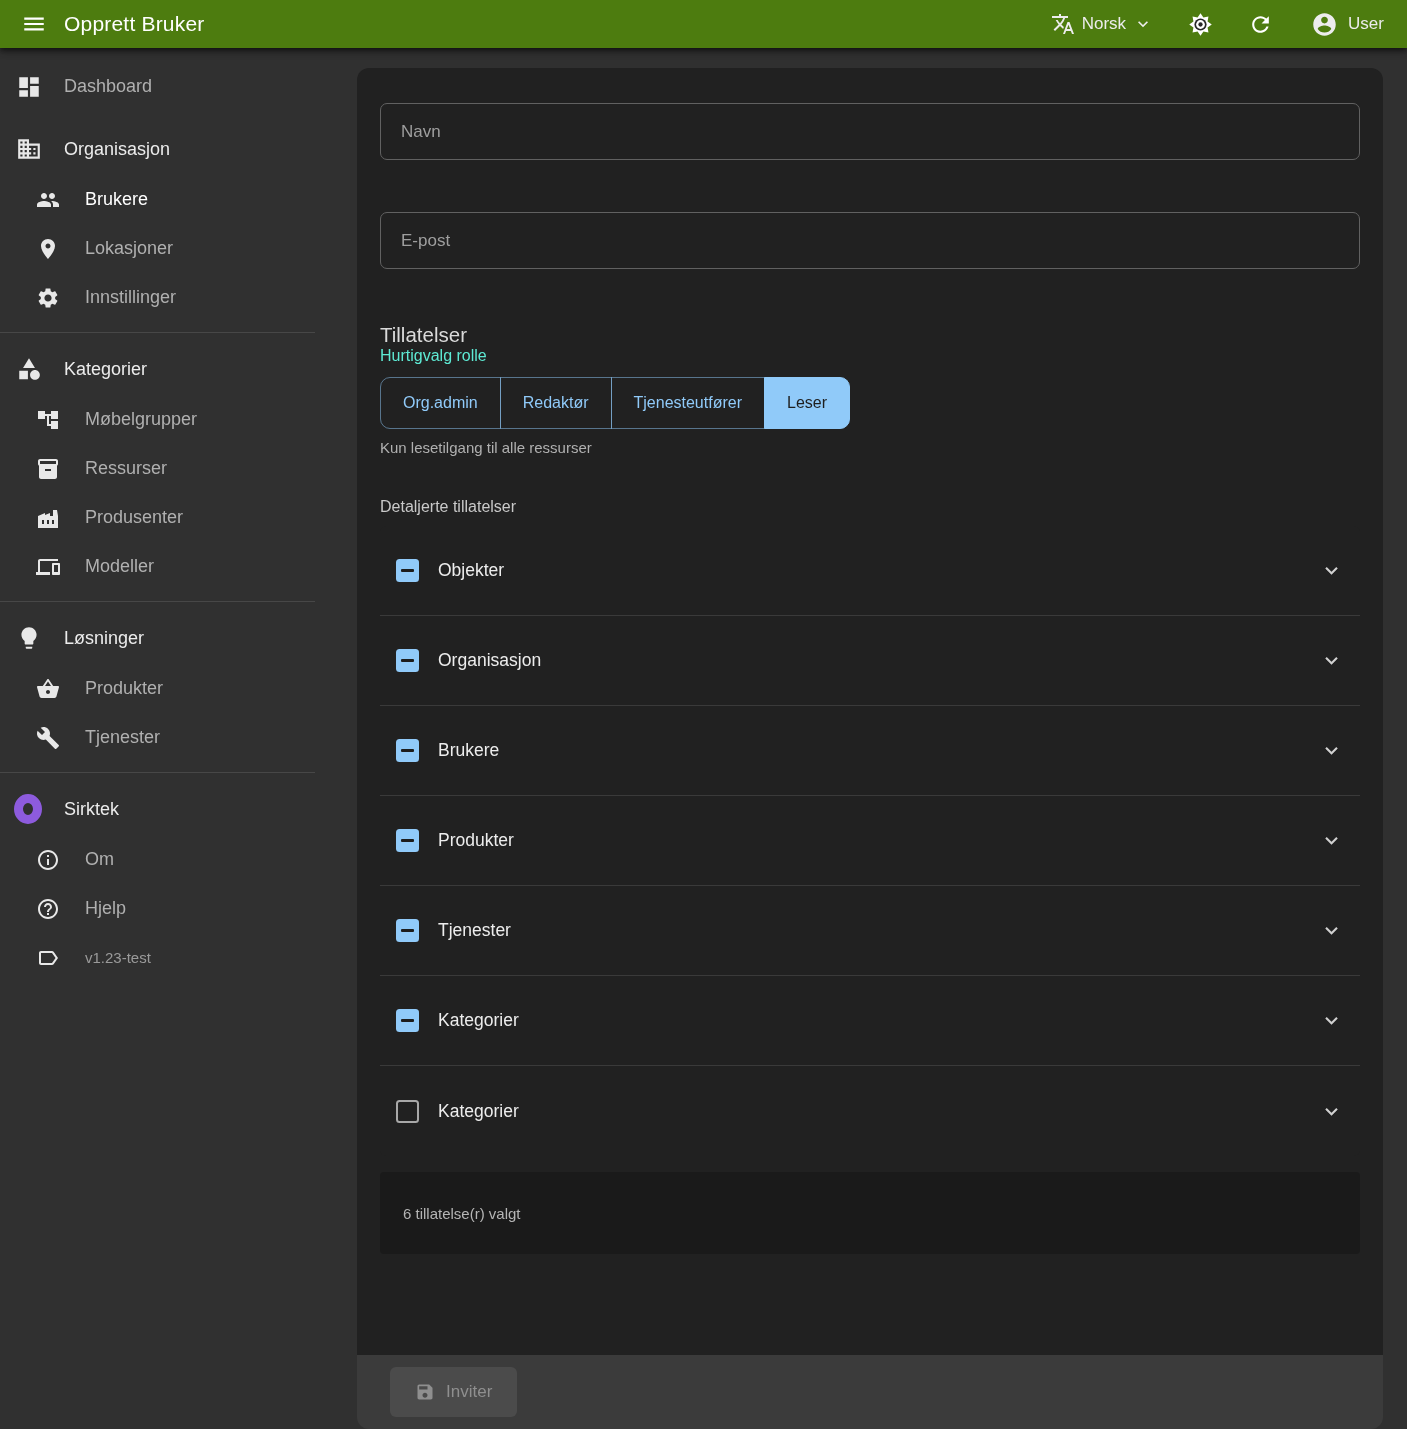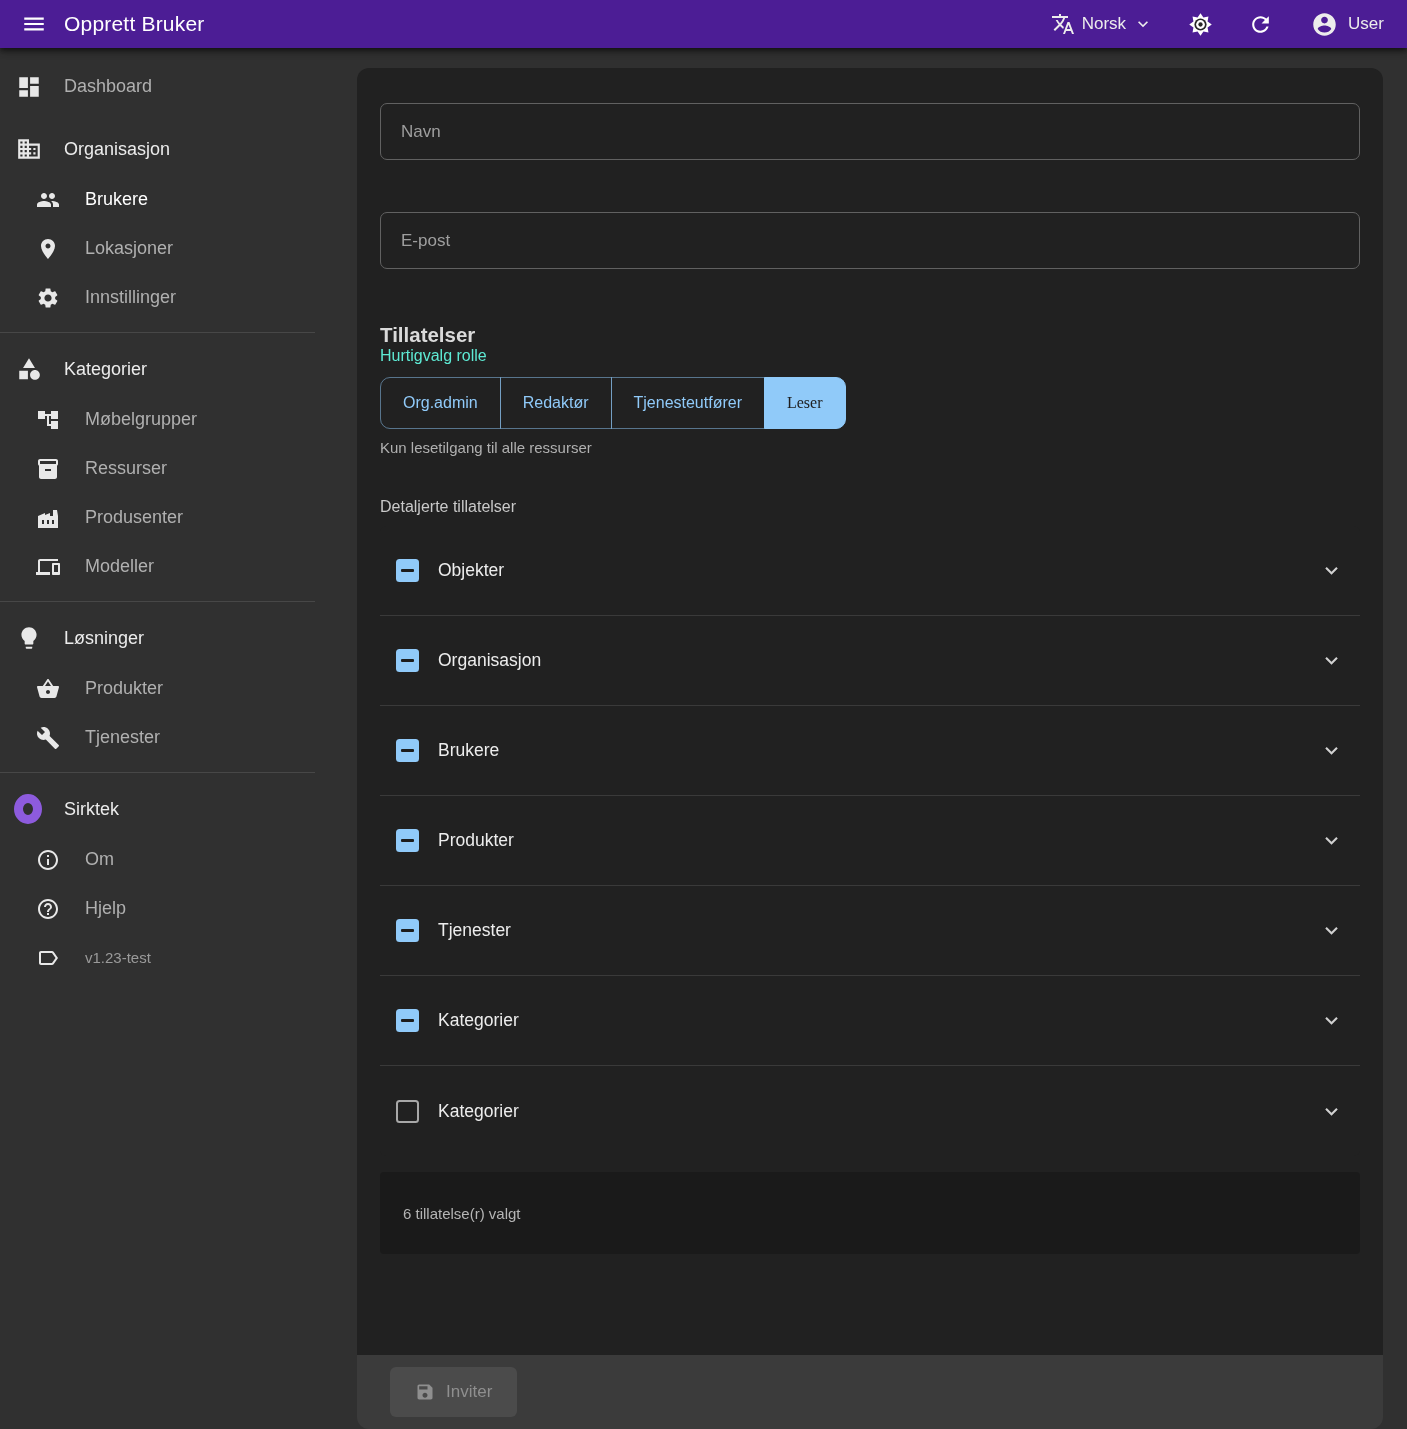--- a/index.html
+++ b/index.html
@@ -8,21 +8,21 @@
     background:#303030;
     font-family:"Liberation Sans", sans-serif;
     color:#e0e0e0;
     -webkit-font-smoothing:antialiased;
   }
   svg { display:block; fill:currentColor; }
 
   
   .appbar {
     position:relative; z-index:10;
-    height:48px; background:#4c1d95;
+    height:48px; background:#4d7c0f;
     display:flex; align-items:center;
     padding:0 23px 0 14px;
     box-shadow:0 2px 4px -1px rgba(0,0,0,.4), 0 4px 5px 0 rgba(0,0,0,.28), 0 1px 10px 0 rgba(0,0,0,.24);
   }
   .appbar .menu-btn { width:40px; height:40px; display:flex; align-items:center; justify-content:center; color:#fff; cursor:pointer; }
   .appbar h1 { font-size:21px; font-weight:500; color:#fff; margin-left:10px; letter-spacing:.2px; }
   .appbar-right { margin-left:auto; display:flex; align-items:center; color:#ececec; }
   .lang-btn { display:flex; align-items:center; gap:7px; cursor:pointer; font-size:17px; color:#ececec; }
   .icon-btn { display:flex; align-items:center; justify-content:center; cursor:pointer; color:#fff; } .spacer-34 { width:34px; } .spacer-38 { width:38px; }
   .user-btn { display:flex; align-items:center; gap:10px; cursor:pointer; font-size:17px; color:#ececec; }
@@ -58,33 +58,33 @@
     background:#212121; border-radius:12px 12px 0 0;
     padding:35px 23px 24px 23px; flex:1;
   }
   .text-field {
     height:57px; border:1px solid #616161; border-radius:7px;
     display:flex; align-items:center; padding:8px 20px;
     color:#9e9e9e; font-size:17px; cursor:text; background:transparent;
   }
   .text-field + .text-field { margin-top:52px; }
 
-  .section-title { margin-top:54px; font-size:20.5px; font-weight:700; color:#dadada; }
+  .section-title { margin-top:54px; font-size:20.5px; font-weight:400; color:#dadada; }
   .field-label { font-size:16px; color:#5eead4; }
 
   .btn-group { margin-top:12px; display:inline-flex; }
   .btn-group .gbtn {
     height:52px; padding:0 22px; background:transparent;
     border:1px solid rgba(144,202,249,.5);
     color:#90caf9; font-size:16px; font-family:inherit;
     cursor:pointer; margin-left:-1px;
   }
   .btn-group .gbtn:first-child { border-radius:10px 0 0 10px; margin-left:0; }
   .btn-group .gbtn:last-child { border-radius:0 10px 10px 0; }
-  .btn-group .gbtn.selected { background:#90caf9; border-color:#90caf9; color:#1e1e1e;font-family:Liberation Serif, serif; }
+  .btn-group .gbtn.selected { background:#90caf9; border-color:#90caf9; color:#1e1e1e; }
 
   .helper-text { margin-top:10px; font-size:15px; color:#b0b0b0; }
   .detailed-label { margin-top:42px; font-size:16px; color:#c9c9c9; }
 
   .accordion { margin-top:10px; border-radius:6px; overflow:hidden; }
   .acc-row {
     height:90px; display:flex; align-items:center;
     padding:0 16px; cursor:pointer; background:#212121;
     border-bottom:1px solid #3a3a3a;
   }

